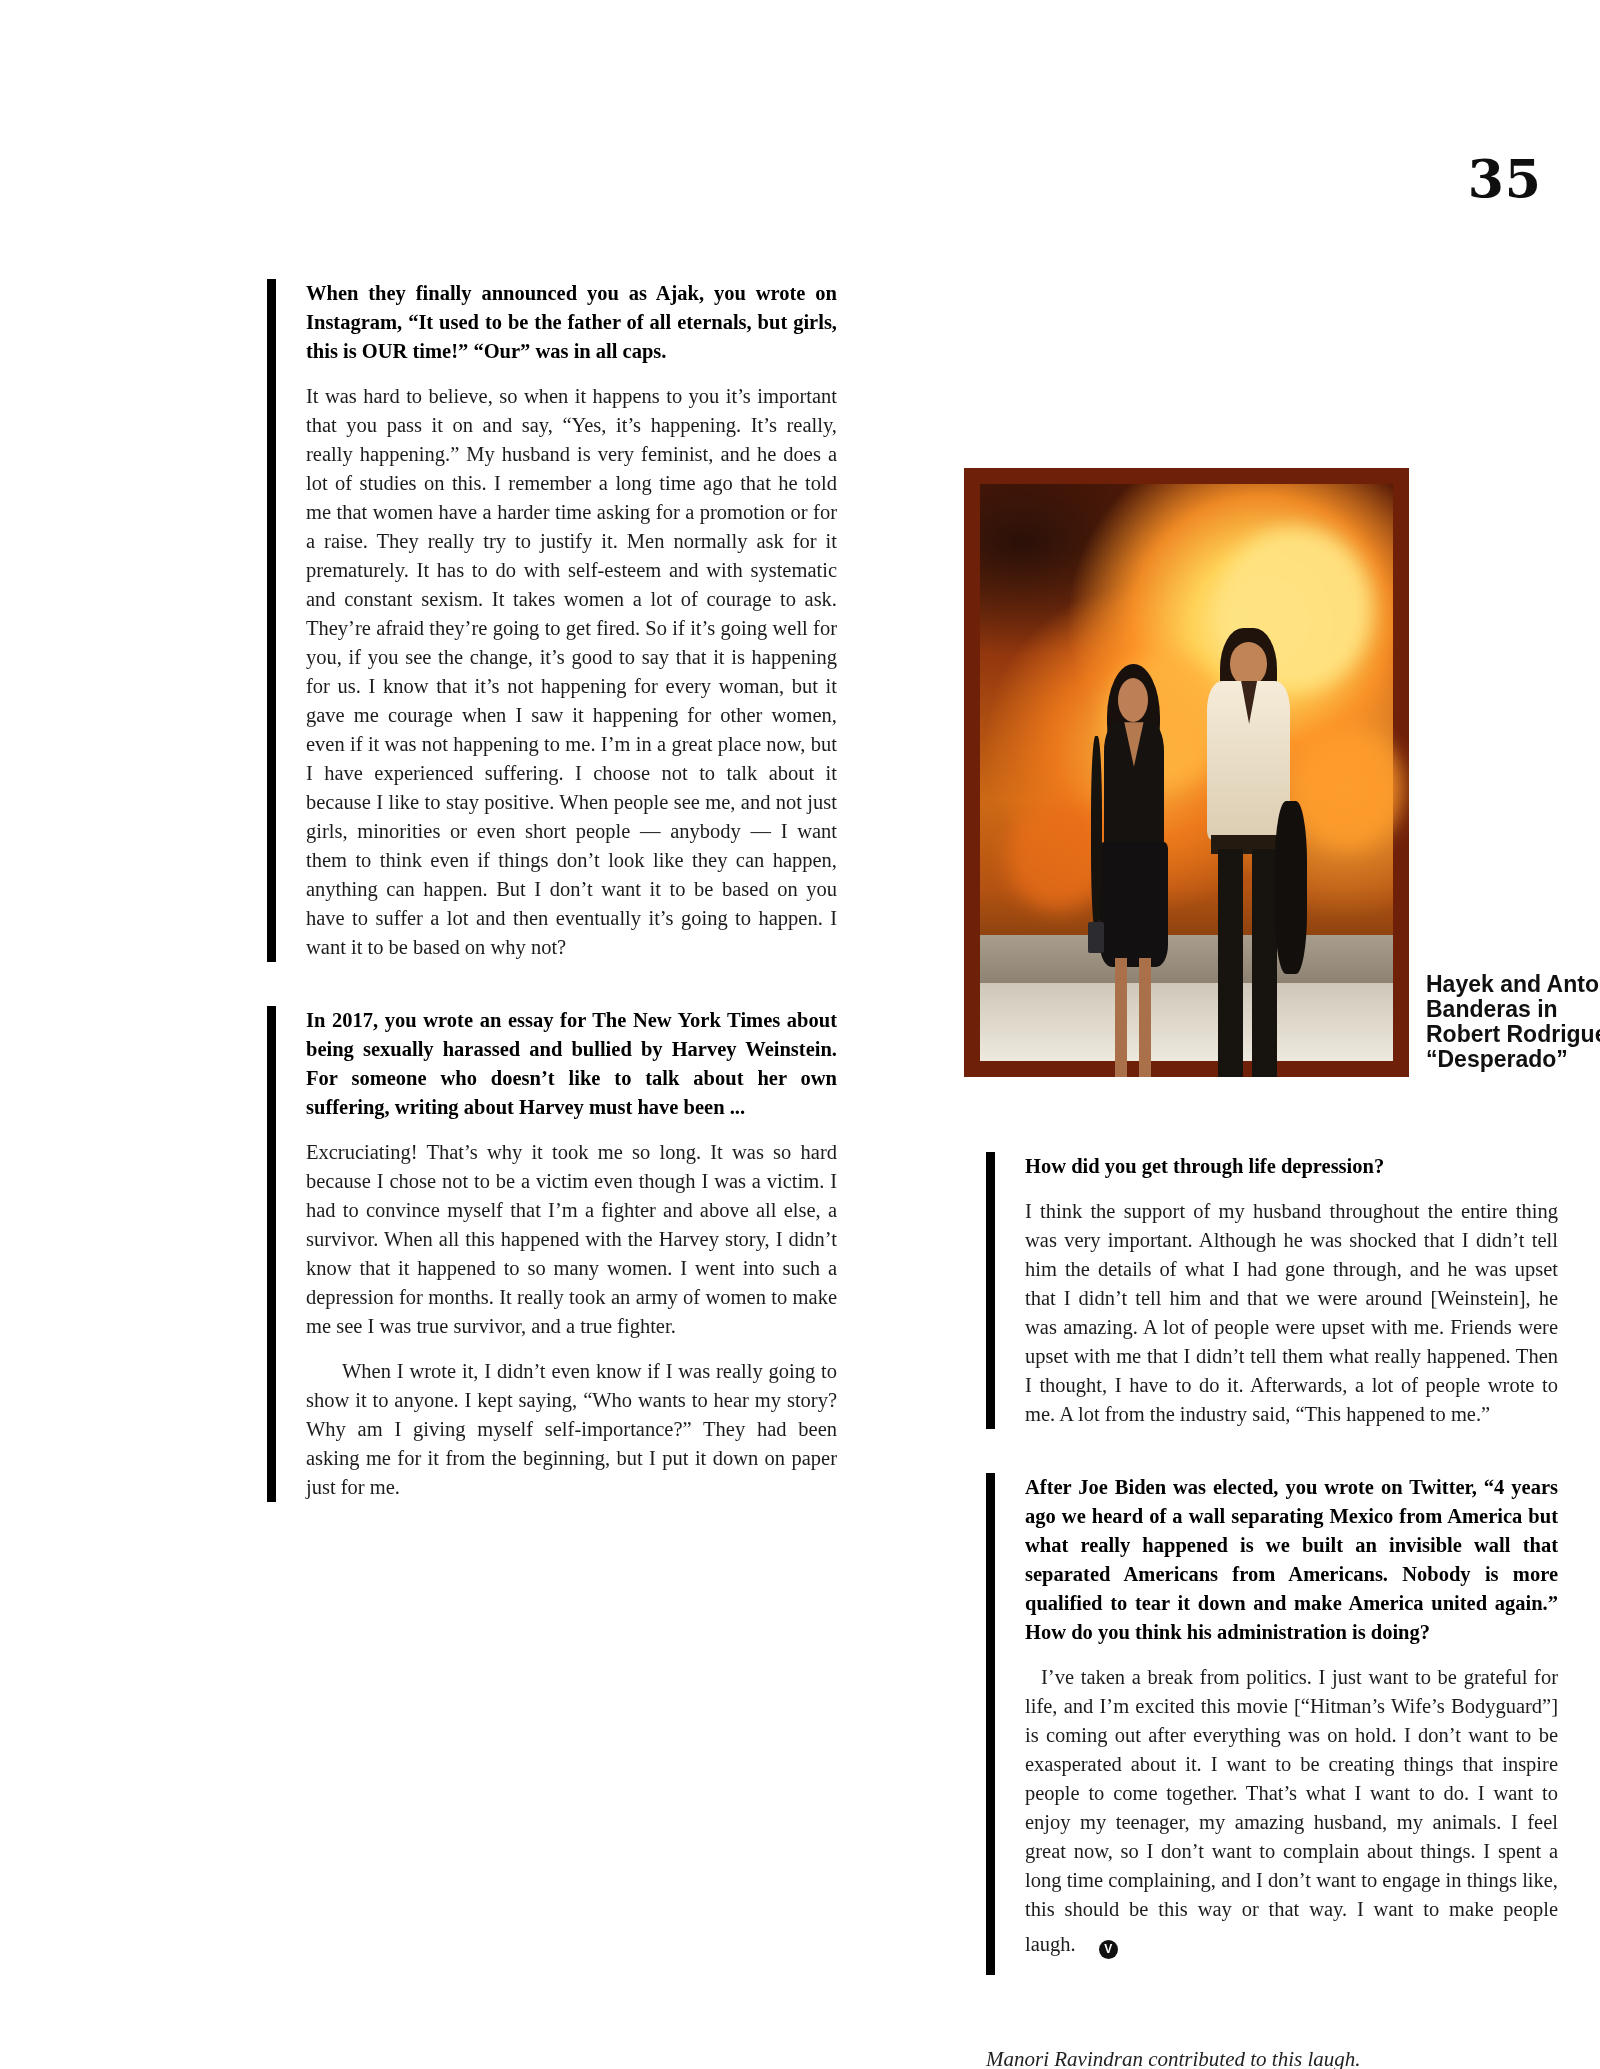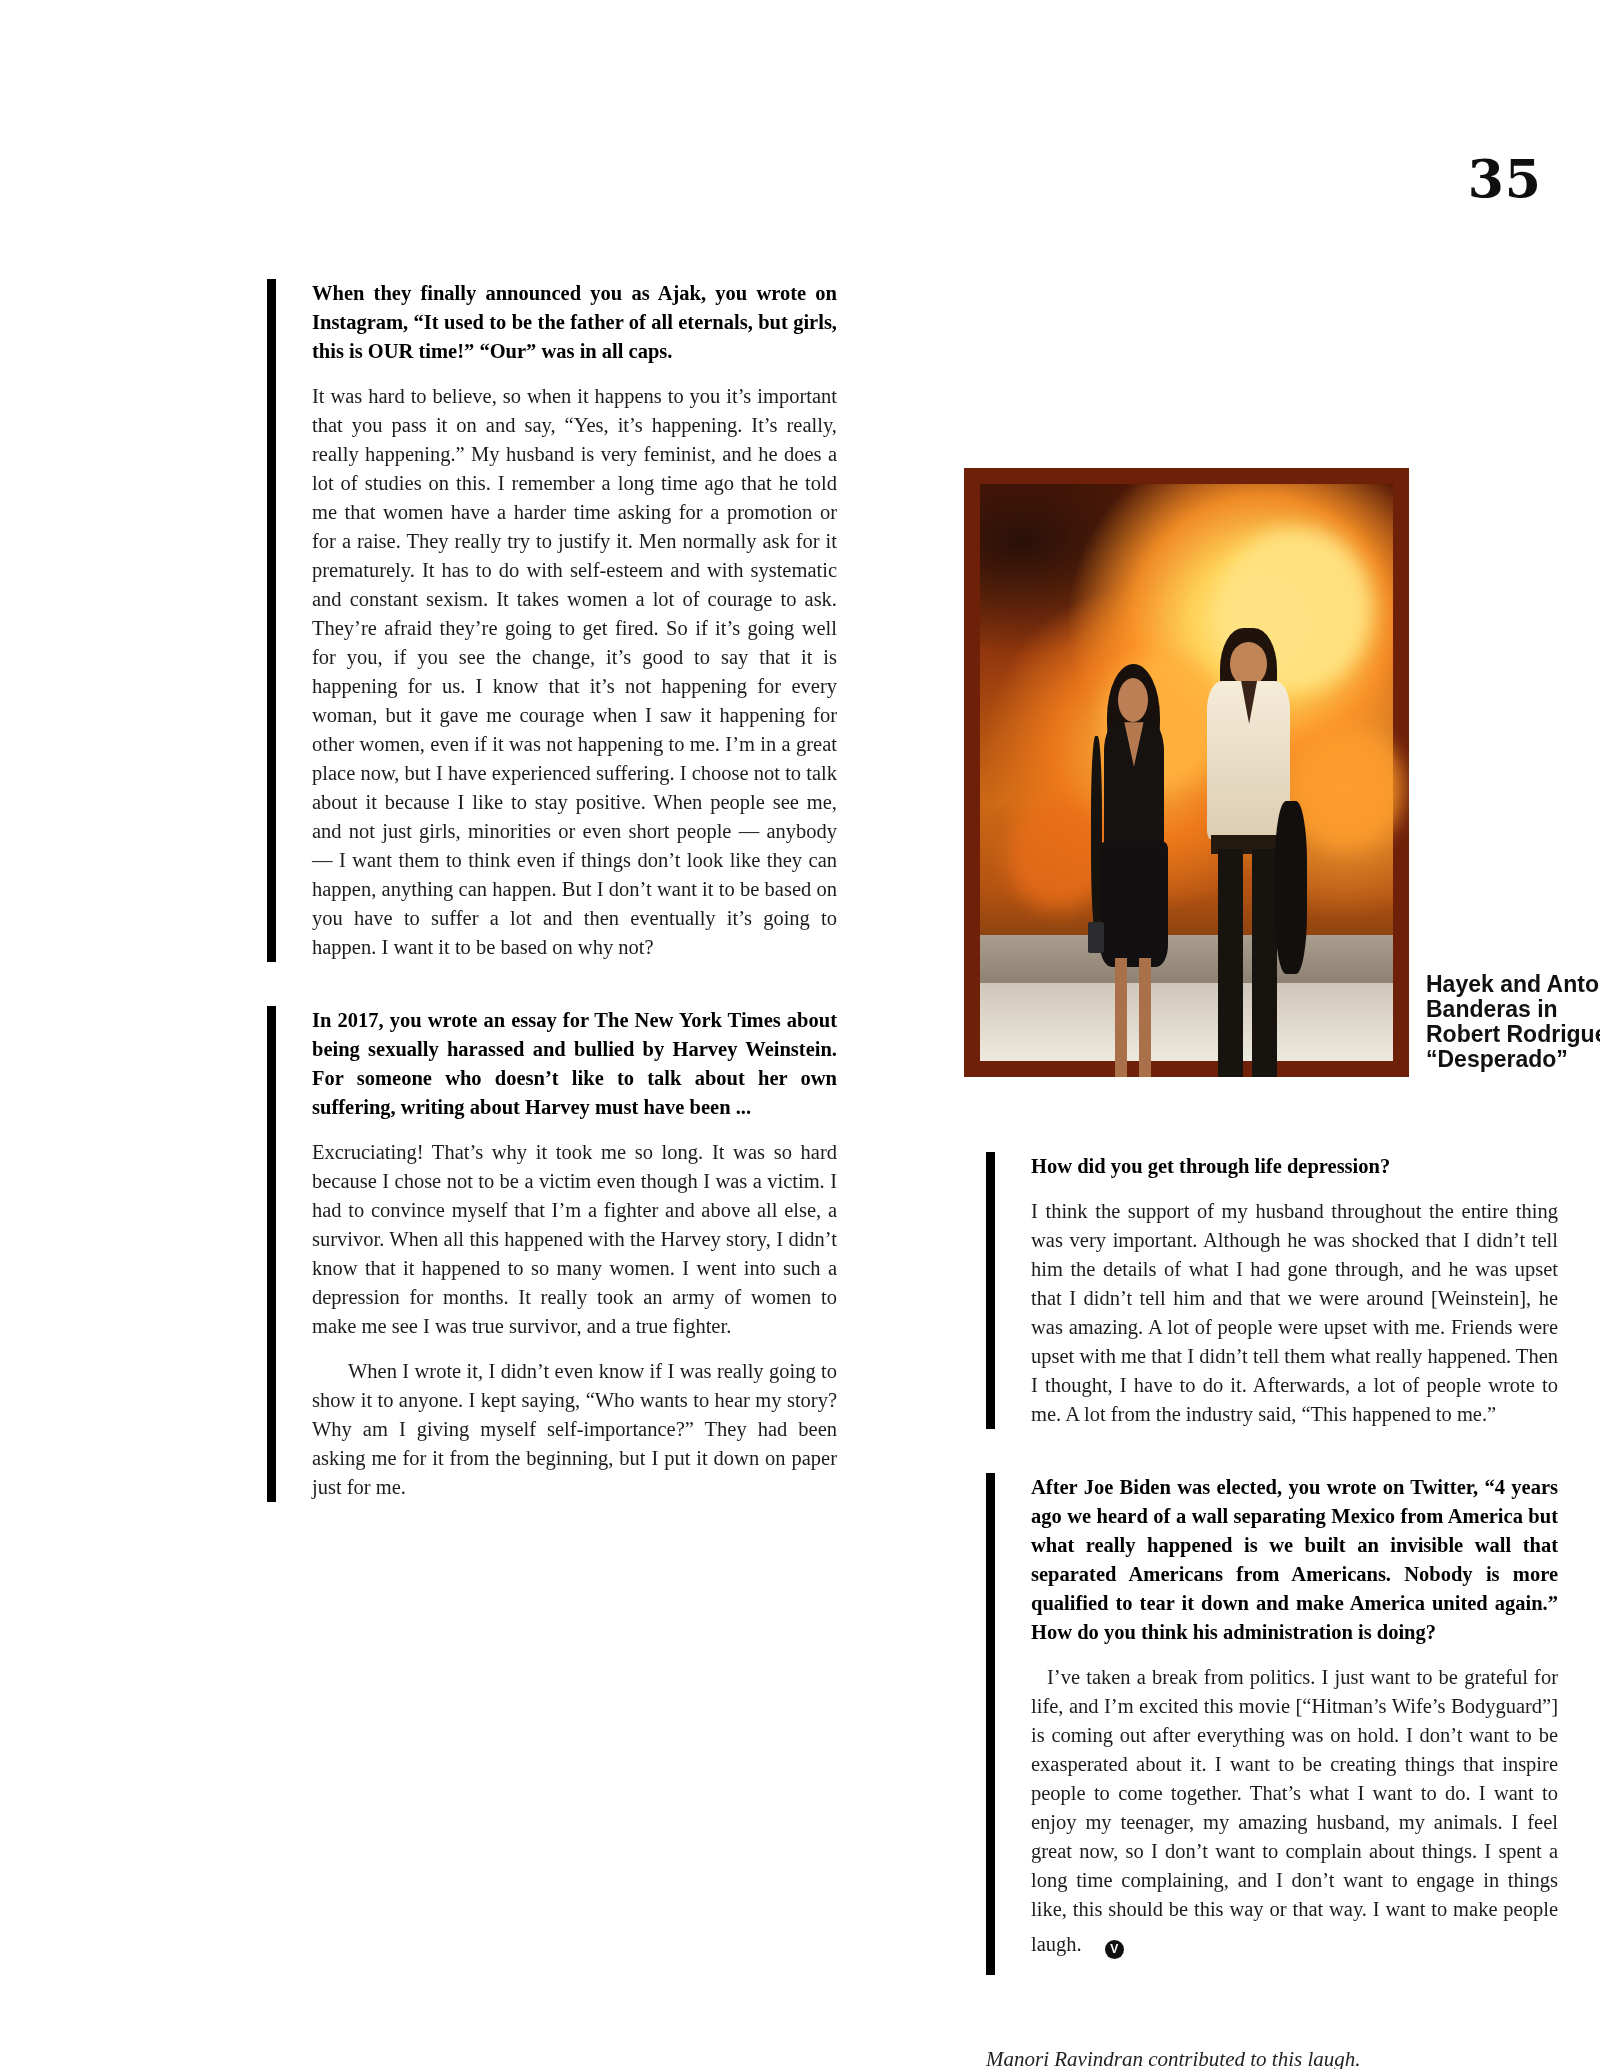--- a/index.html
+++ b/index.html
@@ -12,21 +12,21 @@
 
   .page-number {
     position:absolute; top:84px; right:90px;
     font-family:"DejaVu Serif", serif; font-weight:700; font-size:52px;
     letter-spacing:1px; color:#0f0f0f;
   }
 
   .col-left  { position:absolute; left:187px; top:199px; width:618px; }
   .col-right { position:absolute; left:906px; top:1072px; width:620px; }
 
-  .qa { border-left:9px solid #000; padding-left:20px; }
+  .qa { border-left:9px solid #000; padding-left:14px; }
   .qa + .qa { margin-top:44px; }
 
   .q {
     font-weight:700; font-size:20.5px; line-height:29px;
     text-align:justify; color:#000;
   }
   .a {
     font-size:20.5px; line-height:29px; text-align:justify; color:#1c1c1c;
   }
   .a.indent { text-indent:36px; }

